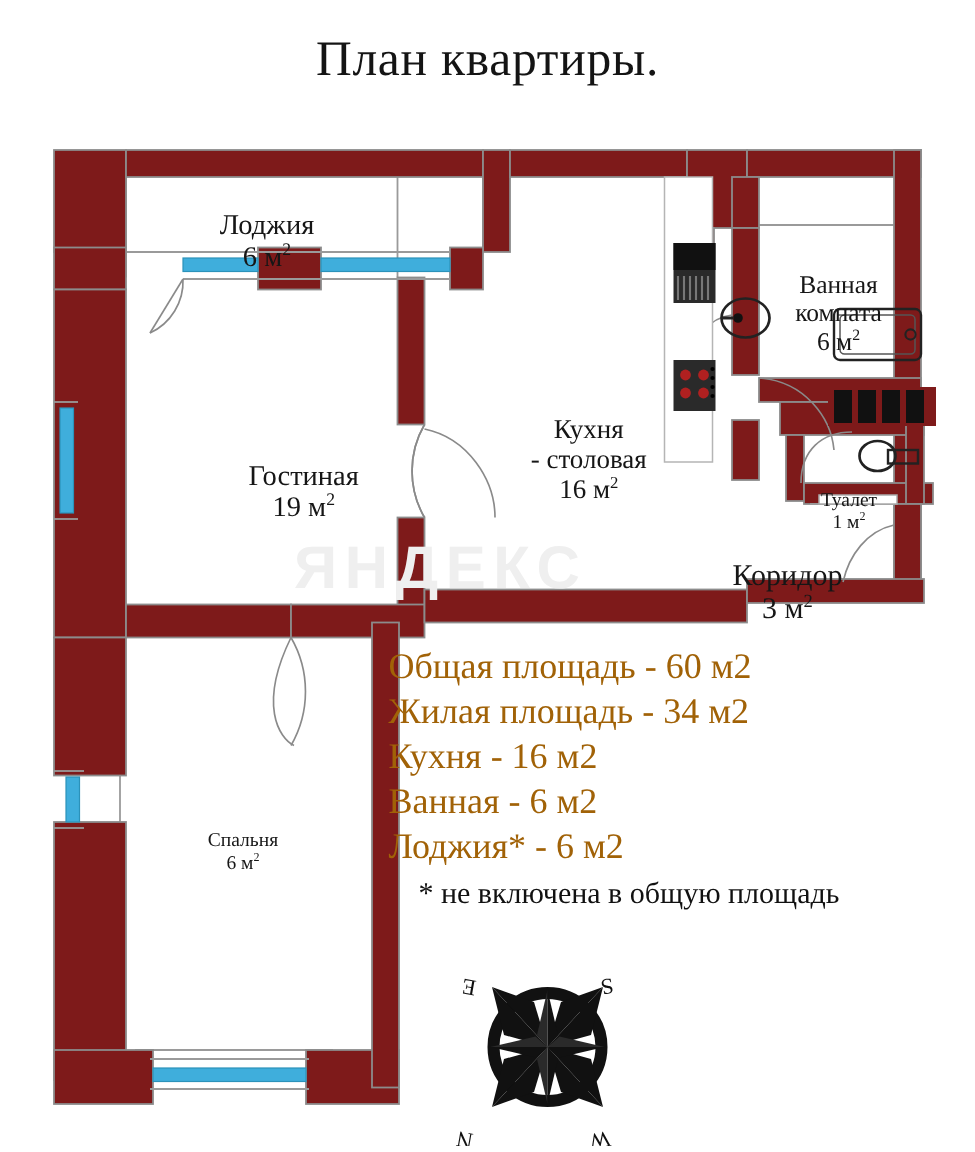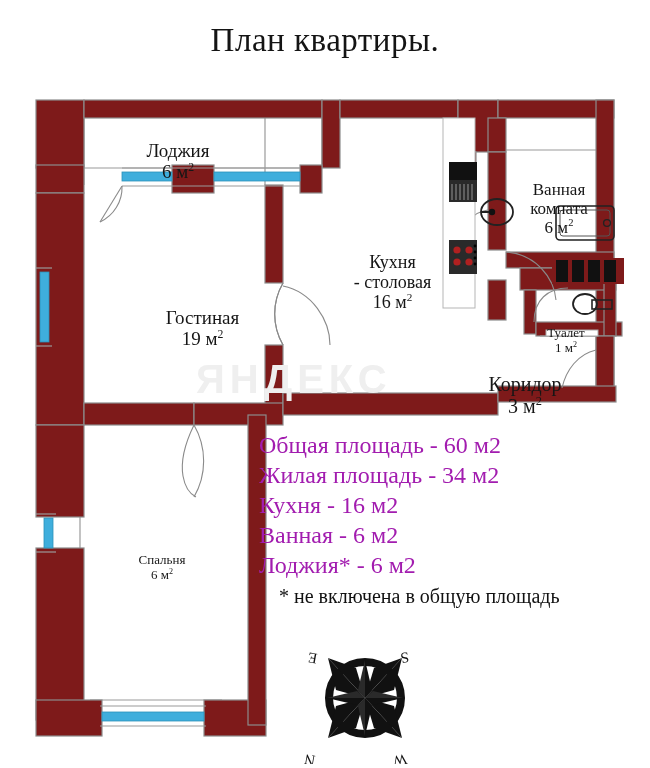--- a/index.html
+++ b/index.html
@@ -24,21 +24,21 @@
   svg.plan{position:absolute;left:0;top:0;width:650px;height:768px;}
 
   
   .legend{
     position:absolute;left:259px;top:430px;width:390px;
   }
   .legend .row{
     font-size:24px;
     line-height:30px;
     white-space:nowrap;
-    color:#a21caf;
+    color:#a16207;
   }
   .legend .note{
     font-size:20px;
     line-height:28px;
     margin-top:2px;
     color:#111;
     margin-left:20px;
   }
 
   
@@ -49,21 +49,21 @@
     font-family:"Liberation Serif", serif;
     line-height:1.12;
     white-space:nowrap;
     margin-top:32px;
   }
   .lbl .ln{display:block;}
   .lbl sup{font-size:.62em;vertical-align:super;line-height:0;}
 
   .lbl-loggia{left:93px;top:108px;width:170px;font-size:19px;}
   .lbl-living {left:120px;top:275px;width:165px;font-size:19px;}
-  .lbl-kitchen{left:330px;top:220px;width:125px;font-size:18px;}
+  .lbl-kitchen{left:330px;top:244px;width:125px;font-size:18px;}
   .lbl-bath   {left:499px;top:148px;width:120px;font-size:17px;}
   .lbl-wc     {left:533px;top:294px;width:66px;font-size:13px;}
   .lbl-corr   {left:470px;top:341px;width:110px;font-size:20px;}
   .lbl-bed    {left:92px;top:521px;width:140px;font-size:13px;}
 
   
   .watermark{
     position:absolute;left:196px;top:357px;
     font-size:40px;letter-spacing:5px;
     color:#efefef;

